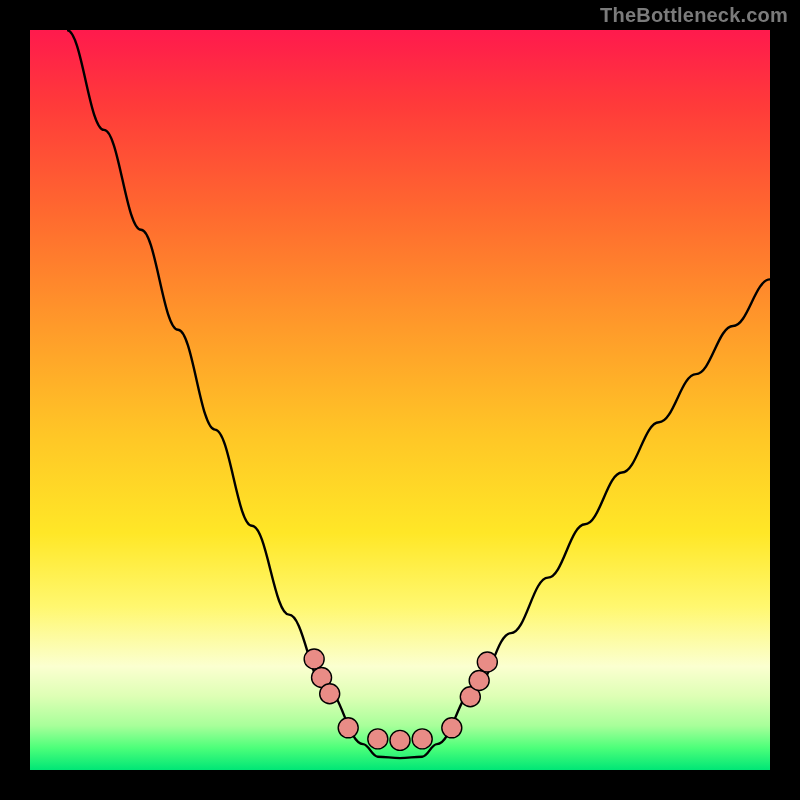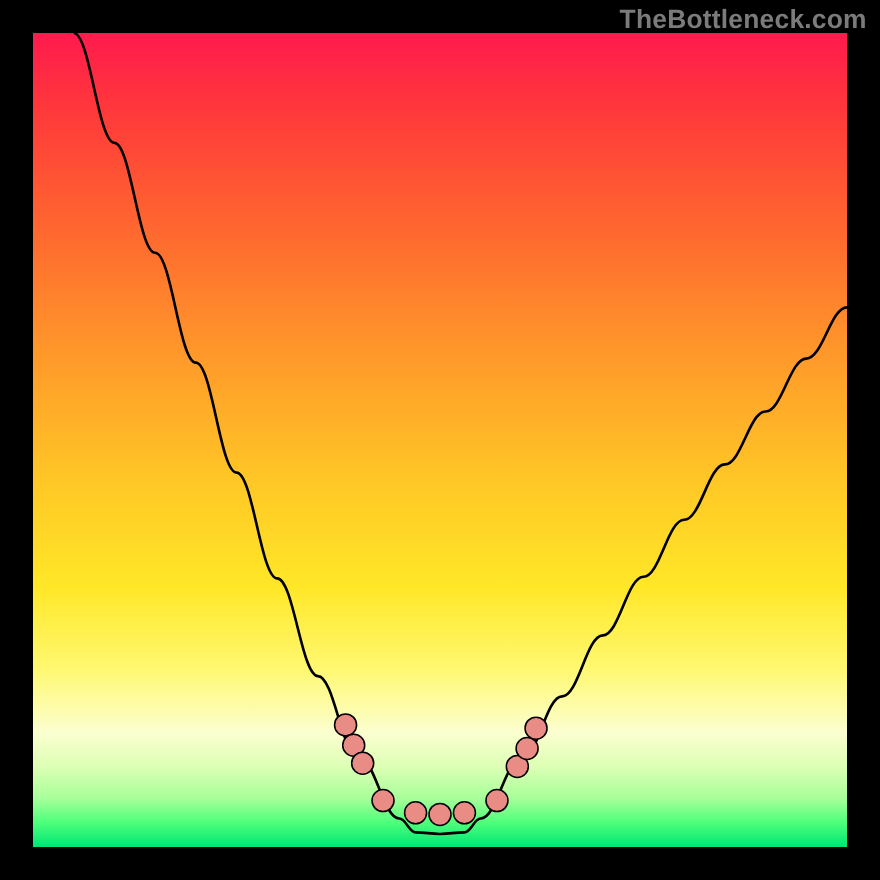--- a/index.html
+++ b/index.html
@@ -37,21 +37,21 @@
       #a8ff9a 94%,
       #4dff7a 97%,
       #00e676 100%
     );
   }
   .watermark {
     position: absolute;
     top: 4px;
     right: 12px;
     font-family: Arial, Helvetica, sans-serif;
-    font-size: 24px;
+    font-size: 20px;
     font-weight: 600;
     color: #7b7b7b;
     letter-spacing: 0.2px;
   }
   svg.overlay {
     position: absolute;
     top: 0;
     left: 0;
   }
 </style>

